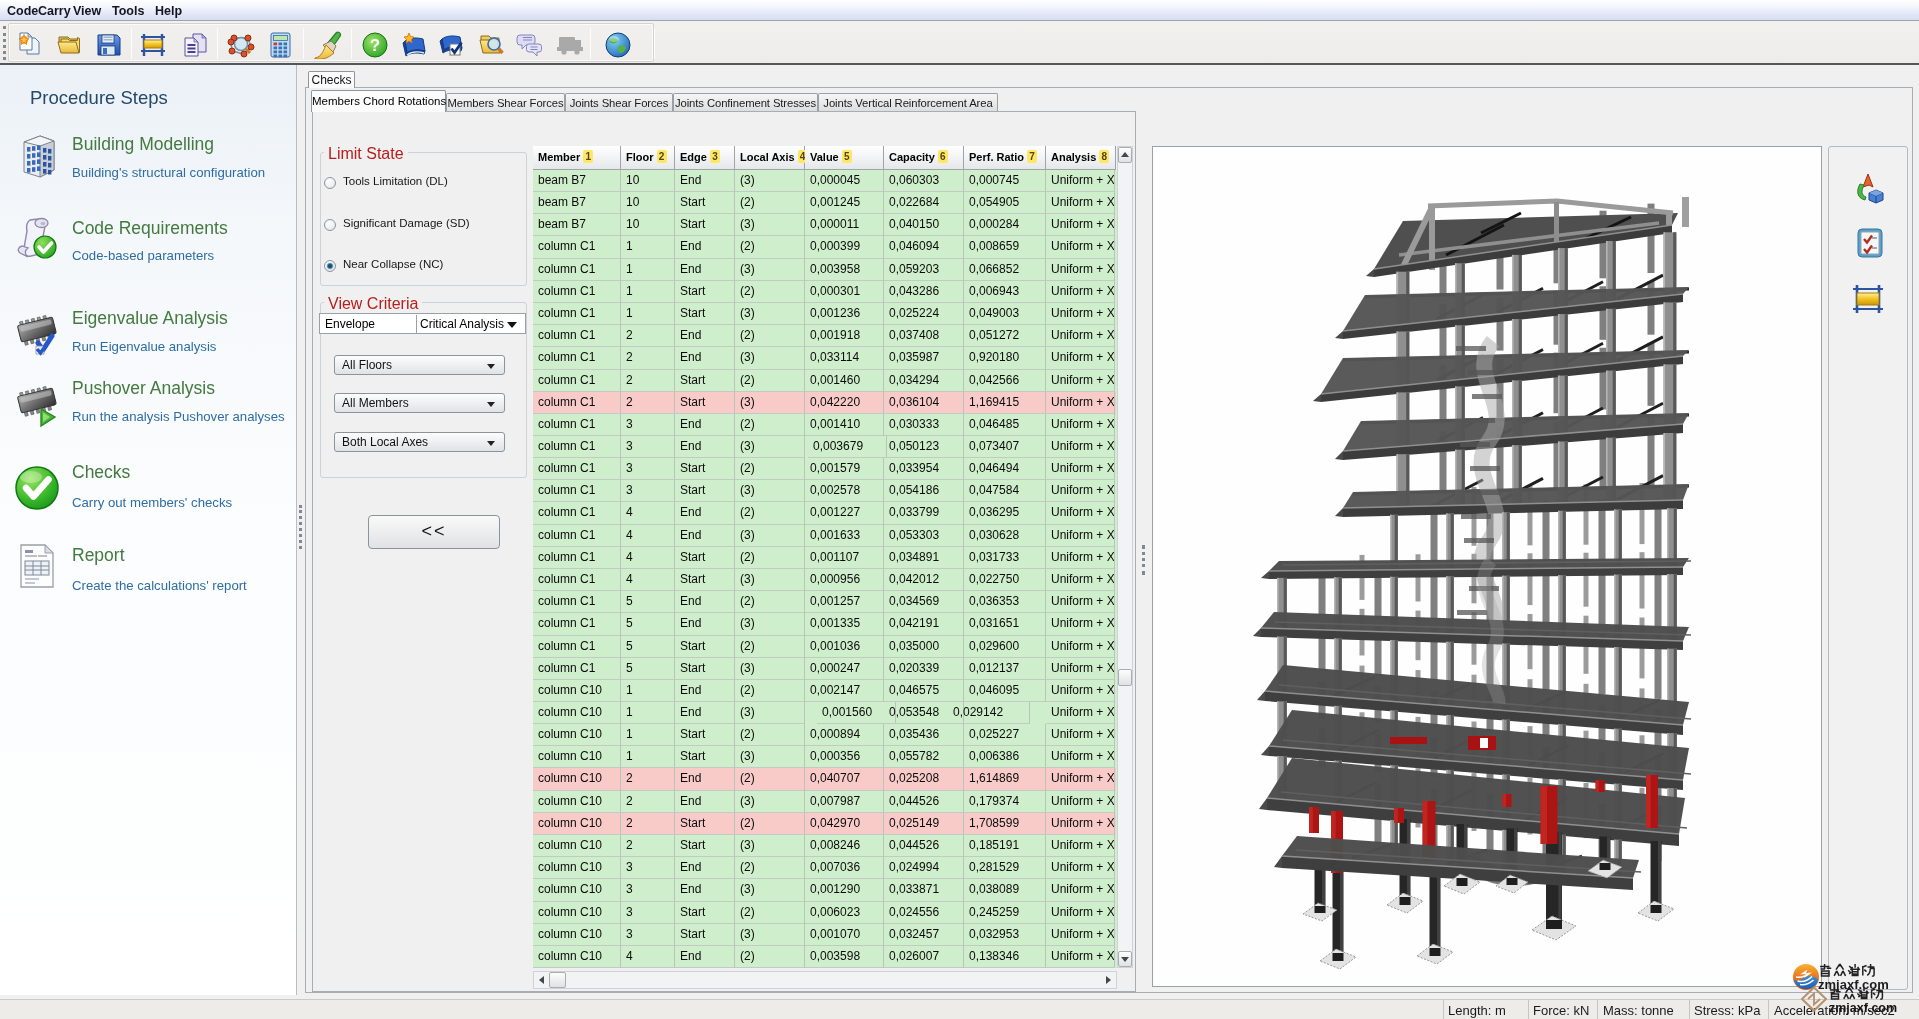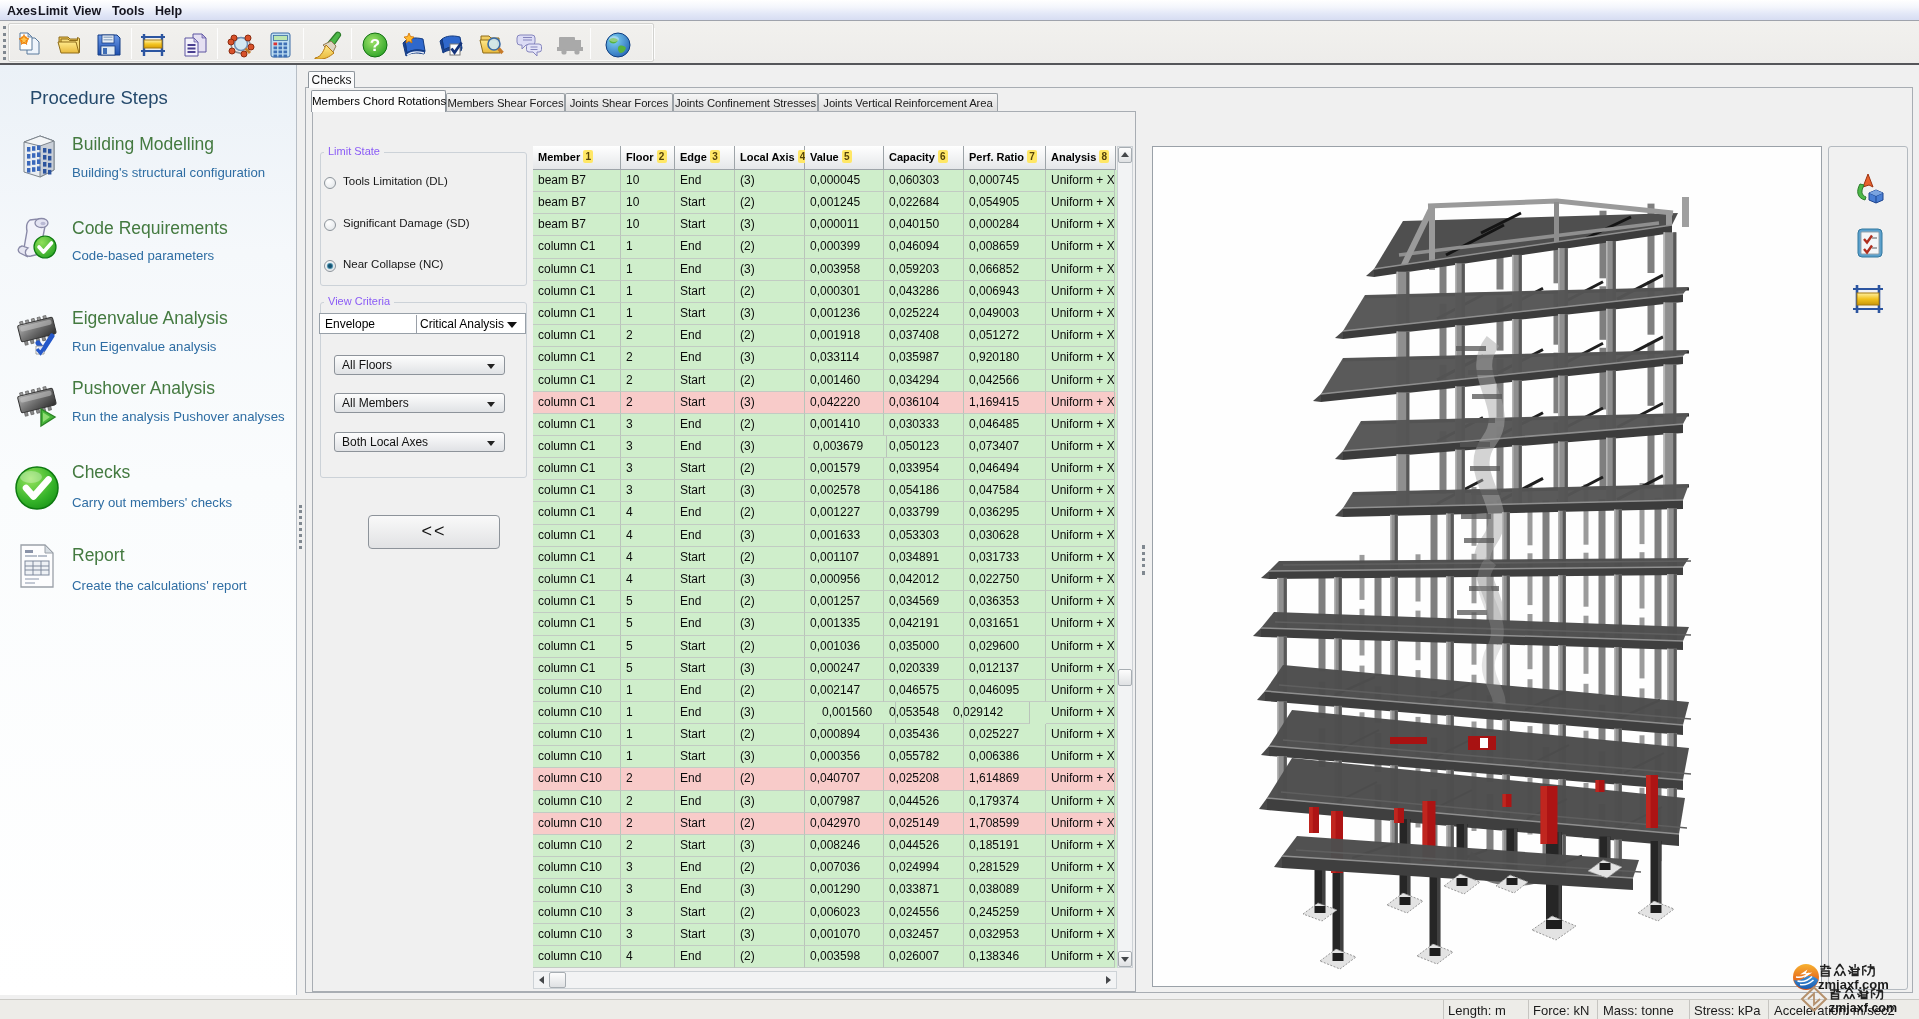--- a/index.html
+++ b/index.html
@@ -15,21 +15,21 @@
 .itt{position:absolute;left:72px;font-size:17.5px;color:#447a40;white-space:nowrap;}
 .its{position:absolute;left:72px;font-size:13.2px;color:#2e6da3;white-space:nowrap;}
 .licon{position:absolute;left:14px;width:47px;height:48px;}
 .grip{position:absolute;width:4px;border-left:3px dotted #808890;}
 #checkstab{left:308px;top:71px;width:47px;height:17px;background:#fbfbfc;border:1px solid #8e959c;border-bottom:none;border-radius:2px 2px 0 0;font-size:12px;color:#151515;text-align:center;line-height:16px;z-index:3;}
 #outerpage{left:305px;top:87px;width:1608px;height:906px;border:1px solid #a8adb3;background:#f0f0f0;}
 .subtab{position:absolute;font-size:11.3px;letter-spacing:-0.1px;white-space:nowrap;overflow:hidden;color:#1b1b1b;text-align:center;border:1px solid #9aa0a5;border-bottom:none;border-radius:2px 2px 0 0;background:linear-gradient(#f6f6f6,#dcdcdc);}
 #subtabsel{left:311px;top:90px;width:135px;height:22px;background:#fcfcfc;border:1px solid #8e959c;border-bottom:none;border-radius:2px 2px 0 0;font-size:11.5px;white-space:nowrap;text-align:center;line-height:21px;z-index:3;}
 #subpage{left:312px;top:111px;width:824px;height:881px;border:1px solid #a8adb3;background:#f0f0f0;z-index:1;}
 .gbox{position:absolute;border:1px solid #ccd2d8;border-radius:3px;}
-.gboxlab{position:absolute;background:#f0f0f0;padding:0 4px;font-size:11px;color:#8b5cf6;z-index:2;}
+.gboxlab{position:absolute;background:#f0f0f0;padding:0 4px;font-size:16px;color:#b91c1c;z-index:2;}
 .rad{position:absolute;width:12px;height:12px;border-radius:50%;border:1px solid #8d949b;background:radial-gradient(circle at 35% 30%,#ffffff,#dfe3e6);}
 .raddot{position:absolute;left:3px;top:3px;width:4px;height:4px;border-radius:50%;background:#17506e;box-shadow:0 0 1px 1px #2f7fa0;}
 .radlab{position:absolute;font-size:11.5px;color:#161616;white-space:nowrap;}
 .ddl{position:absolute;width:171px;height:20px;border:1px solid #8d939a;border-radius:3px;background:linear-gradient(#fdfdfd,#e0e2e5);font-size:12px;color:#111;line-height:19px;padding-left:7px;}
 .ddlarrow{position:absolute;right:9px;top:8px;width:0;height:0;border-left:4.5px solid transparent;border-right:4.5px solid transparent;border-top:5px solid #222;}
 #btnexp{left:368px;top:515px;width:132px;height:34px;z-index:3;border:1px solid #8d939a;border-radius:4px;background:linear-gradient(#f9f9f9,#e1e2e4);font-size:18px;color:#111;text-align:center;line-height:30px;letter-spacing:2px;}
 .hcell{position:absolute;top:0;height:24px;background:linear-gradient(#ffffff,#e5e7e9);border-right:1px solid #9ea4a9;border-bottom:1px solid #9ea4a9;font-weight:700;font-size:11px;color:#000;line-height:23px;padding-left:5px;white-space:nowrap;}
 .badge{display:inline-block;width:10px;height:13px;background:#ffe766;border-radius:2px;font-weight:700;font-size:10px;color:#55430a;text-align:center;line-height:13px;margin-left:3px;vertical-align:1px;}
 .trow{position:absolute;left:0;width:583px;}
 .tc{position:absolute;top:0;height:100%;border-right:1px solid #b9c4ba;border-bottom:1px solid #c2cbc3;font-size:12px;color:#0b0b0b;padding-left:5px;white-space:nowrap;overflow:hidden;line-height:21px;}
@@ -37,22 +37,22 @@
 .sbbtn{position:absolute;background:linear-gradient(#fdfdfd,#dfe1e3);border:1px solid #a7adb2;border-radius:2px;}
 .arr{position:absolute;width:0;height:0;}
 #statusbar{left:0;top:999px;width:1919px;height:20px;background:#edece8;border-top:1px solid #cbcac6;}
 #statusbar span{position:absolute;top:3px;font-size:13px;color:#1a1a1a;white-space:nowrap;}
 .stsep{position:absolute;top:0;width:1px;height:20px;background:#c6c5c1;}
 #viewport{left:1152px;top:146px;width:670px;height:841px;background:#fefefe;border:1px solid #9aa1a8;}
 #rightpanel{left:1828px;top:146px;width:80px;height:844px;background:#f1f1f1;border:1px solid #b4bac0;border-radius:3px;}
 </style>
 </head><body>
 <div id="menubar" class="ab">
-    <span style="left:7px">Axes</span>
-    <span style="left:38px">Limit</span>
+    <span style="left:7px">Code</span>
+    <span style="left:38px">Carry</span>
     <span style="left:73px">View</span>
     <span style="left:112px">Tools</span>
     <span style="left:155px">Help</span>
   </div>
 <div id="toolbar" class="ab">
     <div style="position:absolute;left:8px;top:2px;width:646px;height:39px;border:1px solid #d2d2cf;border-radius:2px;box-shadow:inset 0 0 0 1px #fbfbfa"></div>
     <div class="grip" style="left:3px;top:5px;height:34px;position:absolute"></div>
     <div class="tbsep" style="left:131px"></div>
     <div class="tbsep" style="left:217px"></div>
     <div class="tbsep" style="left:303px"></div>

